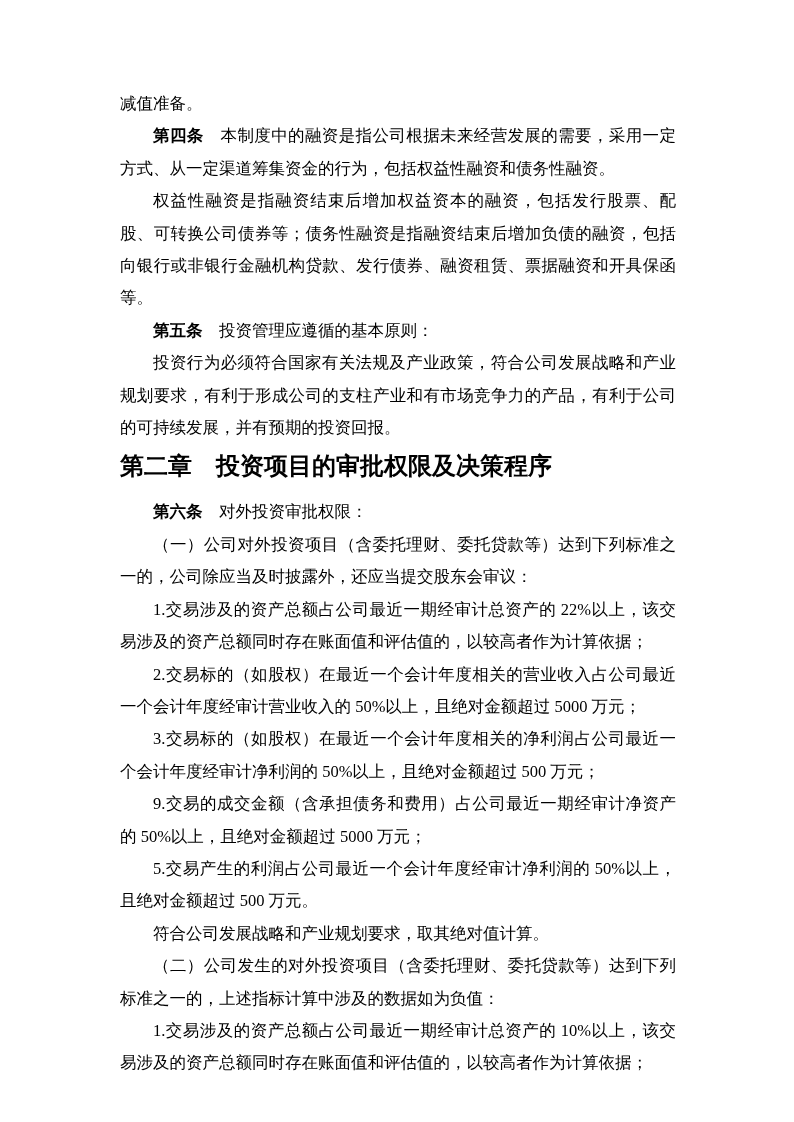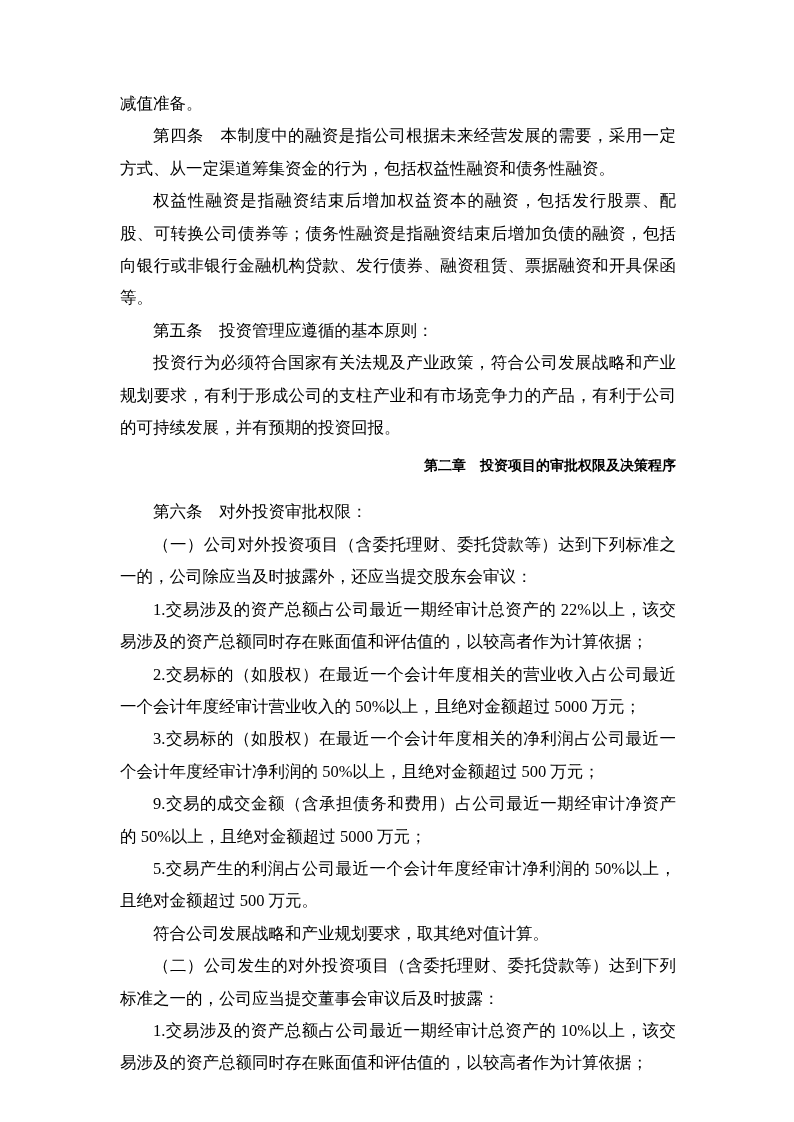--- a/index.html
+++ b/index.html
@@ -23,27 +23,27 @@
   }
   .para {
     margin: 0;
     text-align: justify;
     word-break: break-all;
   }
   .para.indent {
     text-indent: 33px;
   }
   .art-num {
-    font-weight: normal;
+    font-weight: bold;
   }
   .chapter-heading {
     margin: 5px 0 13px 0;
-    text-align: right;
+    text-align: left;
     font-weight: bold;
-    font-size: 14px;
+    font-size: 24px;
     line-height: 34px;
     text-indent: 0;
   }
 </style>
 </head>
 <body>
 
 <div class="page">
 
   <p class="para"><span>减值准备。</span></p>
@@ -67,17 +67,17 @@
   <p class="para indent"><span>2.交易标的（如股权）在最近一个会计年度相关的营业收入占公司最近一个会计年度经审计营业收入的 50%以上，且绝对金额超过 5000 万元；</span></p>
 
   <p class="para indent"><span>3.交易标的（如股权）在最近一个会计年度相关的净利润占公司最近一个会计年度经审计净利润的 50%以上，且绝对金额超过 500 万元；</span></p>
 
   <p class="para indent"><span>9.交易的成交金额（含承担债务和费用）占公司最近一期经审计净资产的 50%以上，且绝对金额超过 5000 万元；</span></p>
 
   <p class="para indent"><span>5.交易产生的利润占公司最近一个会计年度经审计净利润的 50%以上，且绝对金额超过 500 万元。</span></p>
 
   <p class="para indent"><span>符合公司发展战略和产业规划要求，取其绝对值计算。</span></p>
 
-  <p class="para indent"><span>（二）公司发生的对外投资项目（含委托理财、委托贷款等）达到下列标准之一的，公司应当提交董事会审议后及时披露：</span></p>
+  <p class="para indent"><span>（二）公司发生的对外投资项目（含委托理财、委托贷款等）达到下列标准之一的，上述指标计算中涉及的数据如为负值：</span></p>
 
   <p class="para indent"><span>1.交易涉及的资产总额占公司最近一期经审计总资产的 10%以上，该交易涉及的资产总额同时存在账面值和评估值的，以较高者作为计算依据；</span></p>
 
 </div>
 
 </body></html>

